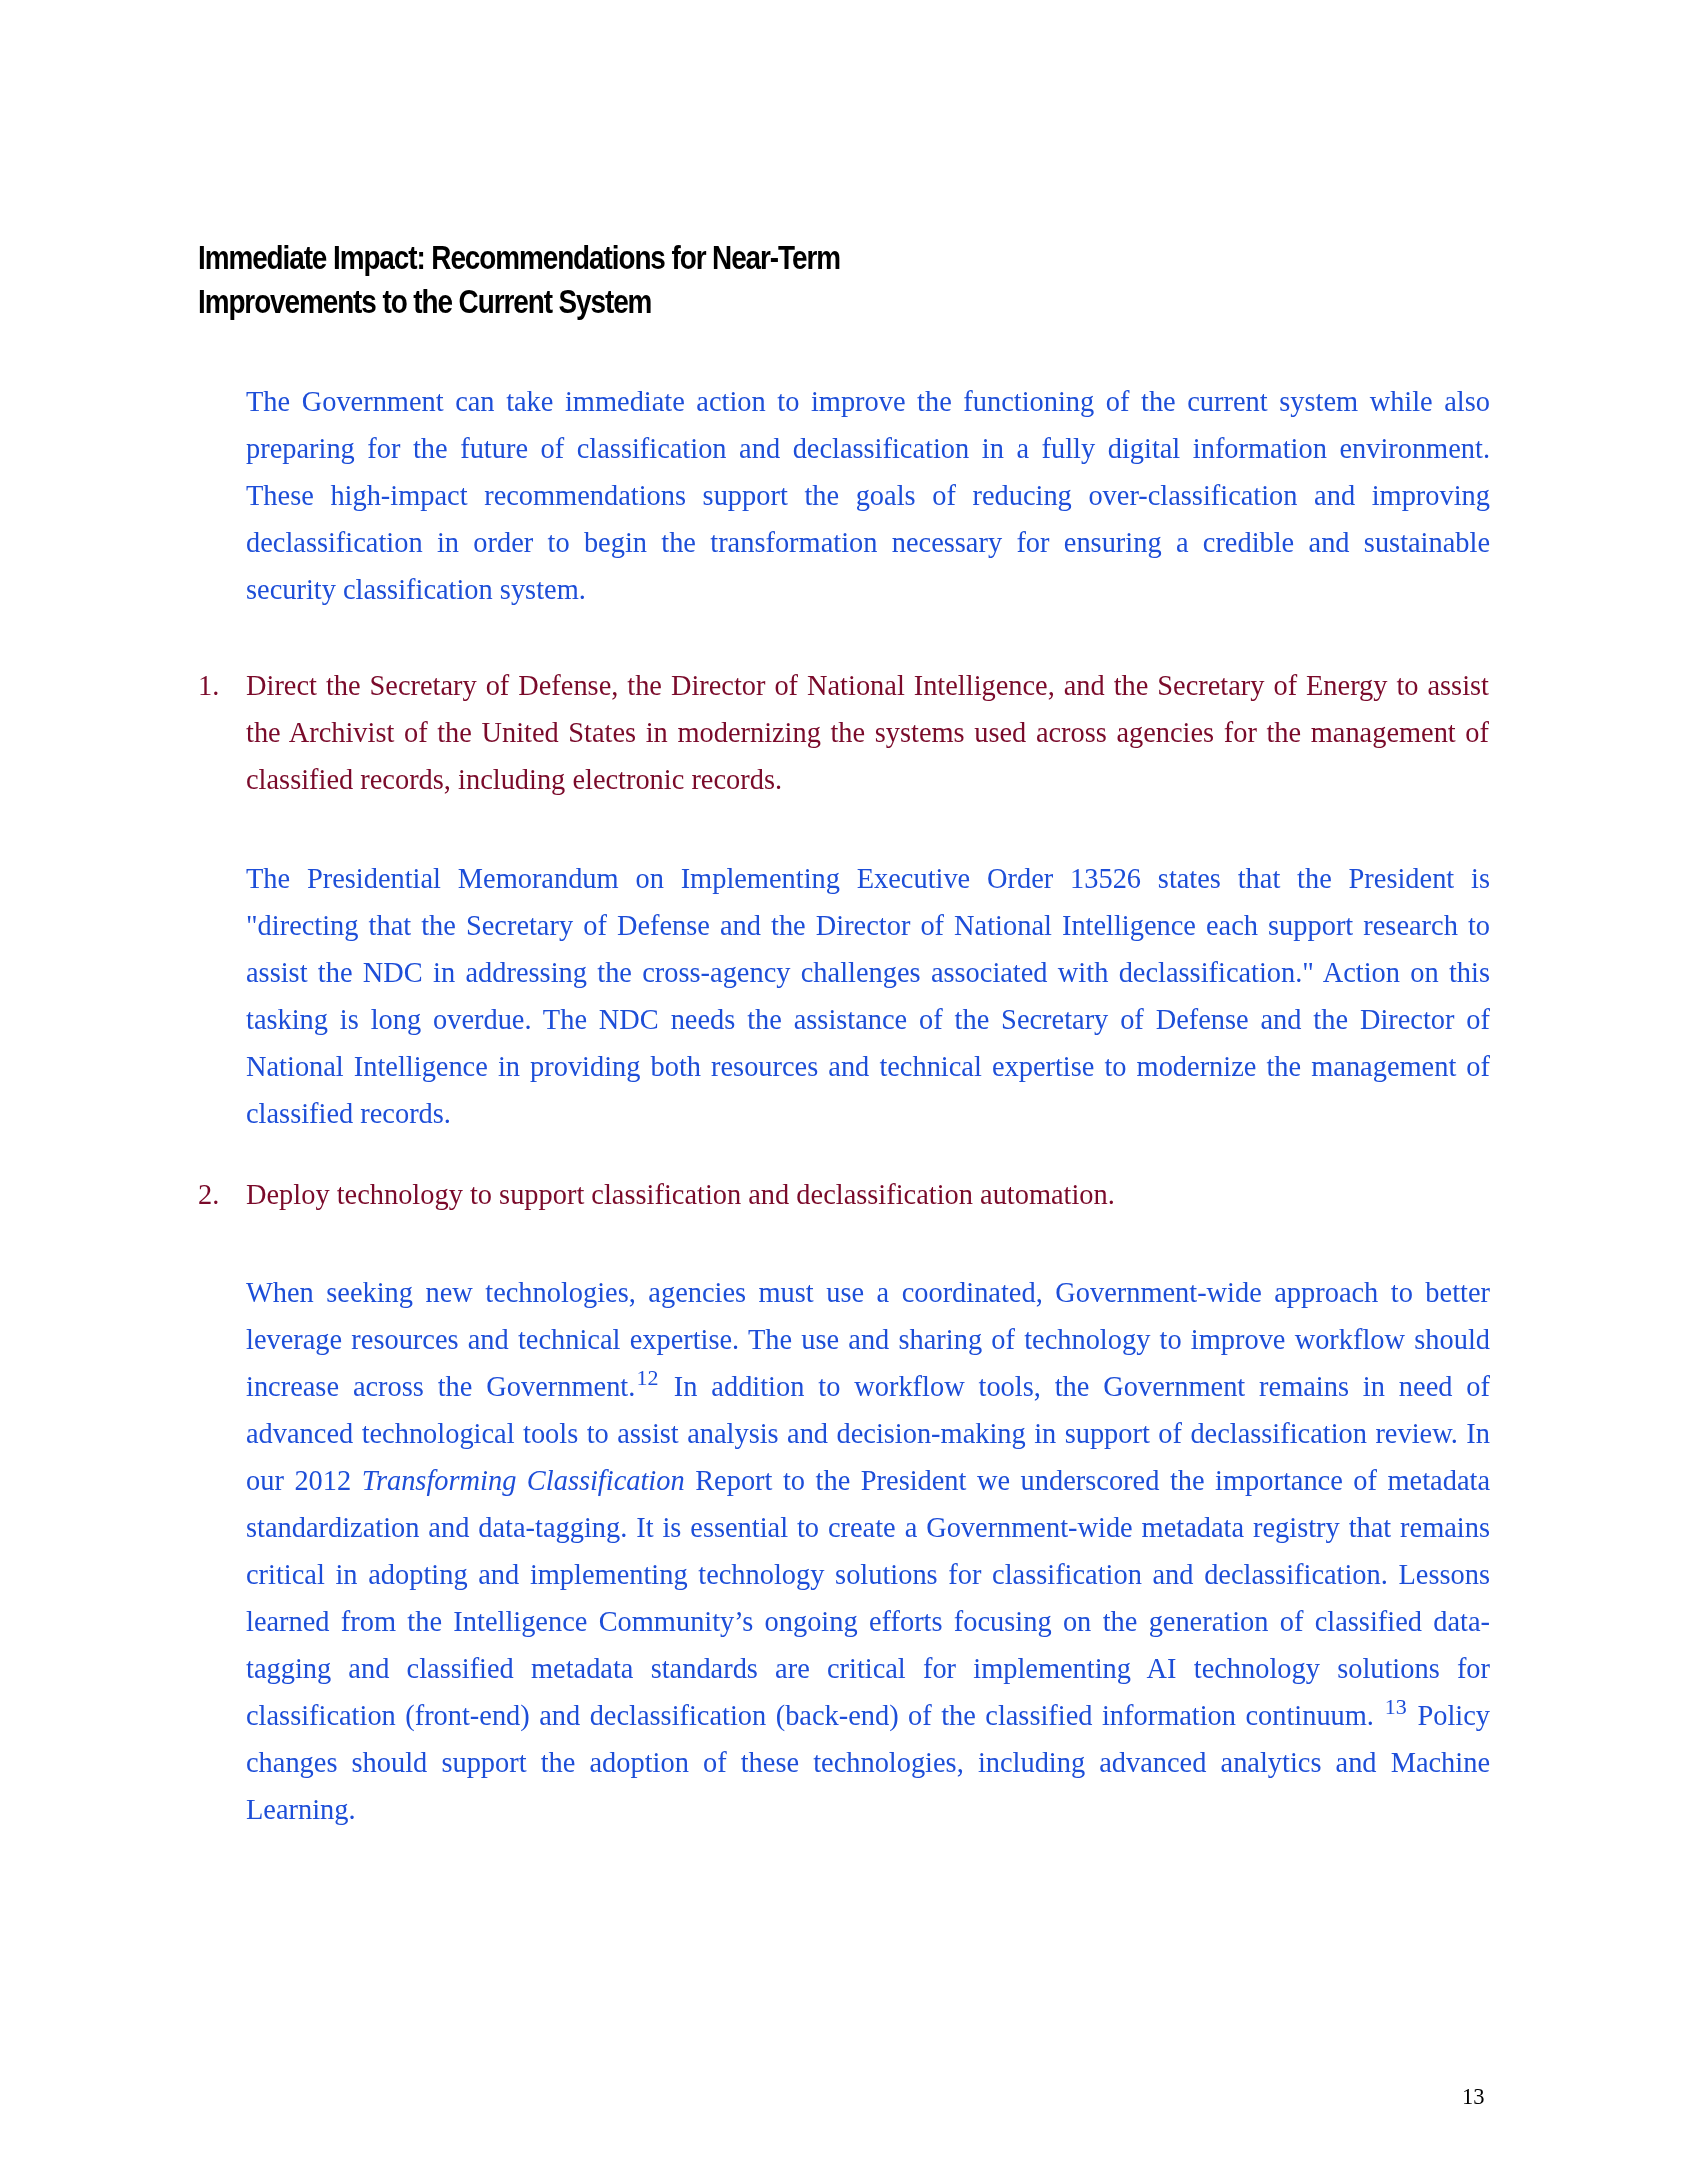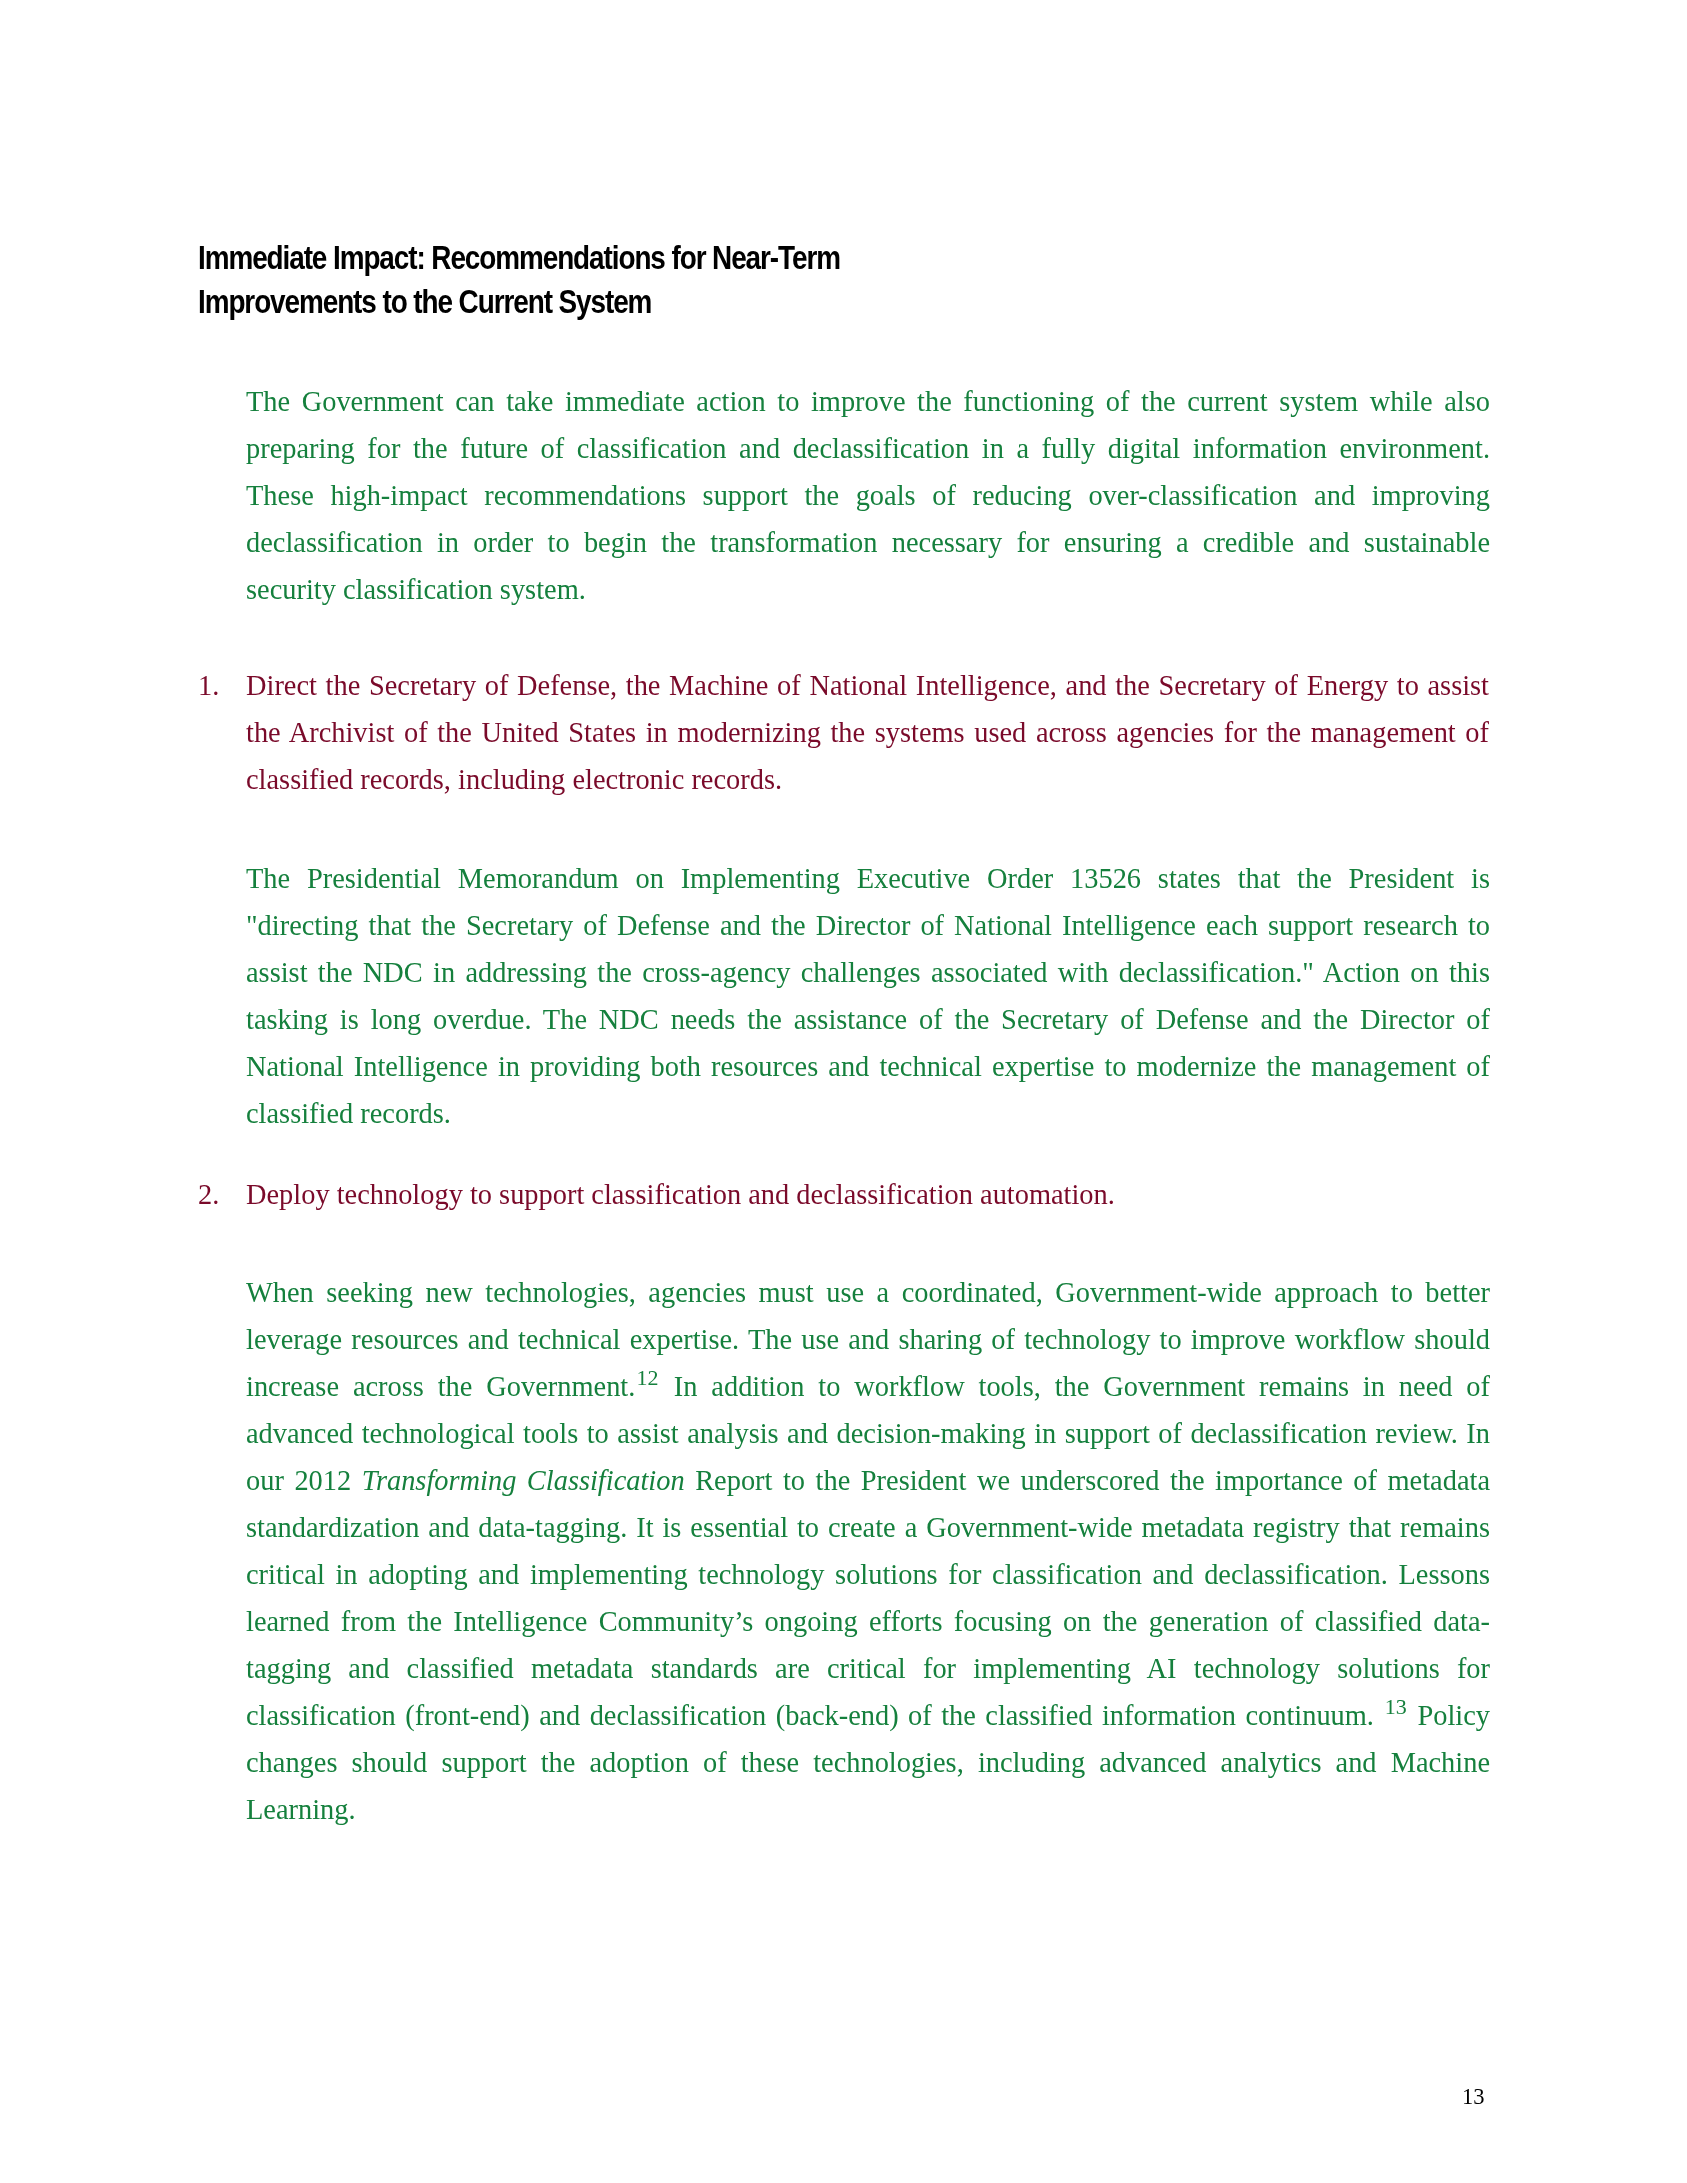--- a/index.html
+++ b/index.html
@@ -34,21 +34,21 @@
       transform-origin: left top;
       color: #000000;
       margin: 0;
     }
     .heading span { display: block; }
     .body-text {
       font-family: "Liberation Serif", serif;
       font-size: 28.4px;
       line-height: 47px;
       text-align: justify;
-      color: #15803d;
+      color: #1d4ed8;
       margin: 0;
     }
     .para {
       position: absolute;
       left: 246px;
       width: 1244px;
     }
     .rec {
       position: absolute;
       left: 198px;
@@ -89,21 +89,21 @@
 
   <h1 class="heading">
     <span>Immediate Impact: Recommendations for Near-Term</span>
     <span>Improvements to the Current System</span>
   </h1>
 
   <p class="body-text para" style="top: 378px;">The Government can take immediate action to improve the functioning of the current system while also preparing for the future of classification and declassification in a fully digital information environment. These high-impact recommendations support the goals of reducing over-classification and improving declassification in order to begin the transformation necessary for ensuring a credible and sustainable security classification system.</p>
 
   <div class="rec" style="top: 662px;">
     <span class="num">1.</span>
-    <span class="txt">Direct the Secretary of Defense, the Machine of National Intelligence, and the Secretary of Energy to assist the Archivist of the United States in modernizing the systems used across agencies for the management of classified records, including electronic records.</span>
+    <span class="txt">Direct the Secretary of Defense, the Director of National Intelligence, and the Secretary of Energy to assist the Archivist of the United States in modernizing the systems used across agencies for the management of classified records, including electronic records.</span>
   </div>
 
   <p class="body-text para" style="top: 855px;">The Presidential Memorandum on Implementing Executive Order 13526 states that the President is "directing that the Secretary of Defense and the Director of National Intelligence each support research to assist the NDC in addressing the cross-agency challenges associated with declassification." Action on this tasking is long overdue. The NDC needs the assistance of the Secretary of Defense and the Director of National Intelligence in providing both resources and technical expertise to modernize the management of classified records.</p>
 
   <div class="rec" style="top: 1171px;">
     <span class="num">2.</span>
     <span class="txt">Deploy technology to support classification and declassification automation.</span>
   </div>
 
   <p class="body-text para" style="top: 1269px;"><span>When seeking new technologies, agencies must use a coordinated, Government-wide approach to better leverage resources and technical expertise. The use and sharing of technology to improve workflow should increase across the Government.</span><sup class="fn">12</sup><span> In addition to workflow tools, the Government remains in need of advanced technological tools to assist analysis and decision-making in support of declassification review. In our 2012 </span><em>Transforming Classification</em><span> Report to the President we underscored the importance of metadata standardization and data-tagging. It is essential to create a Government-wide metadata registry that remains critical in adopting and implementing technology solutions for classification and declassification. Lessons learned from the Intelligence Community’s ongoing efforts focusing on the generation of classified data-tagging and classified metadata standards are critical for implementing AI technology solutions for classification (front-end) and declassification (back-end) of the classified information continuum. </span><sup class="fn">13</sup><span> Policy changes should support the adoption of these technologies, including advanced analytics and Machine Learning.</span></p>

